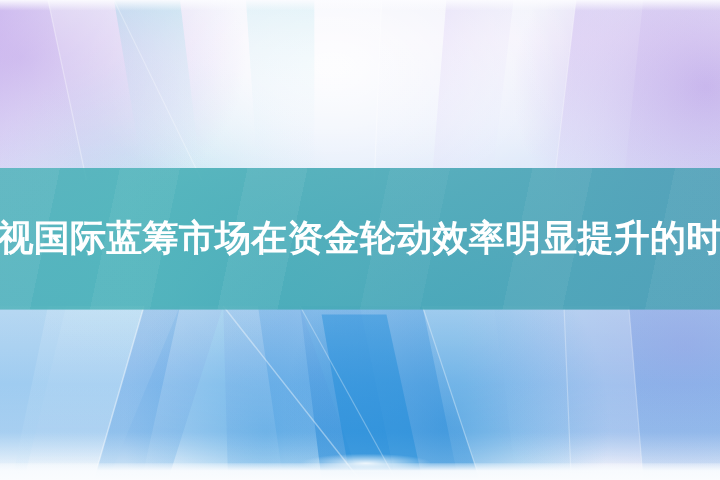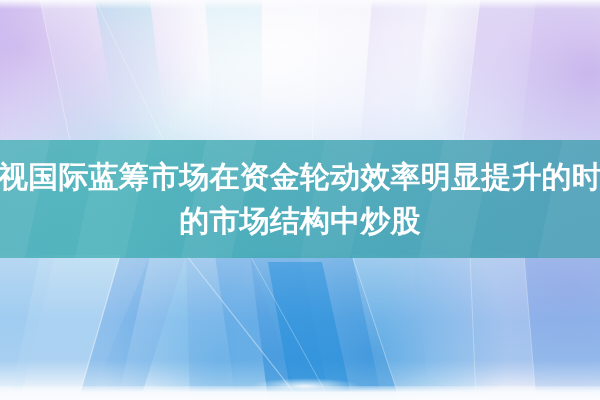--- a/index.html
+++ b/index.html
@@ -196,19 +196,18 @@
       </g>
     </svg>
   </div>
 
   <div class="top-strip"></div>
 
   <div class="caption-band"></div>
 
   <div class="caption-text">
     <div class="caption-line">透视国际蓝筹市场在资金轮动效率明显提升的时期</div>
-    <div class="caption-line">的市场结构中炒股</div>
   </div>
 
   <div class="bottom-strip"></div>
   <div class="bottom-glow"></div>
 
 </div>
 
 </body></html>

